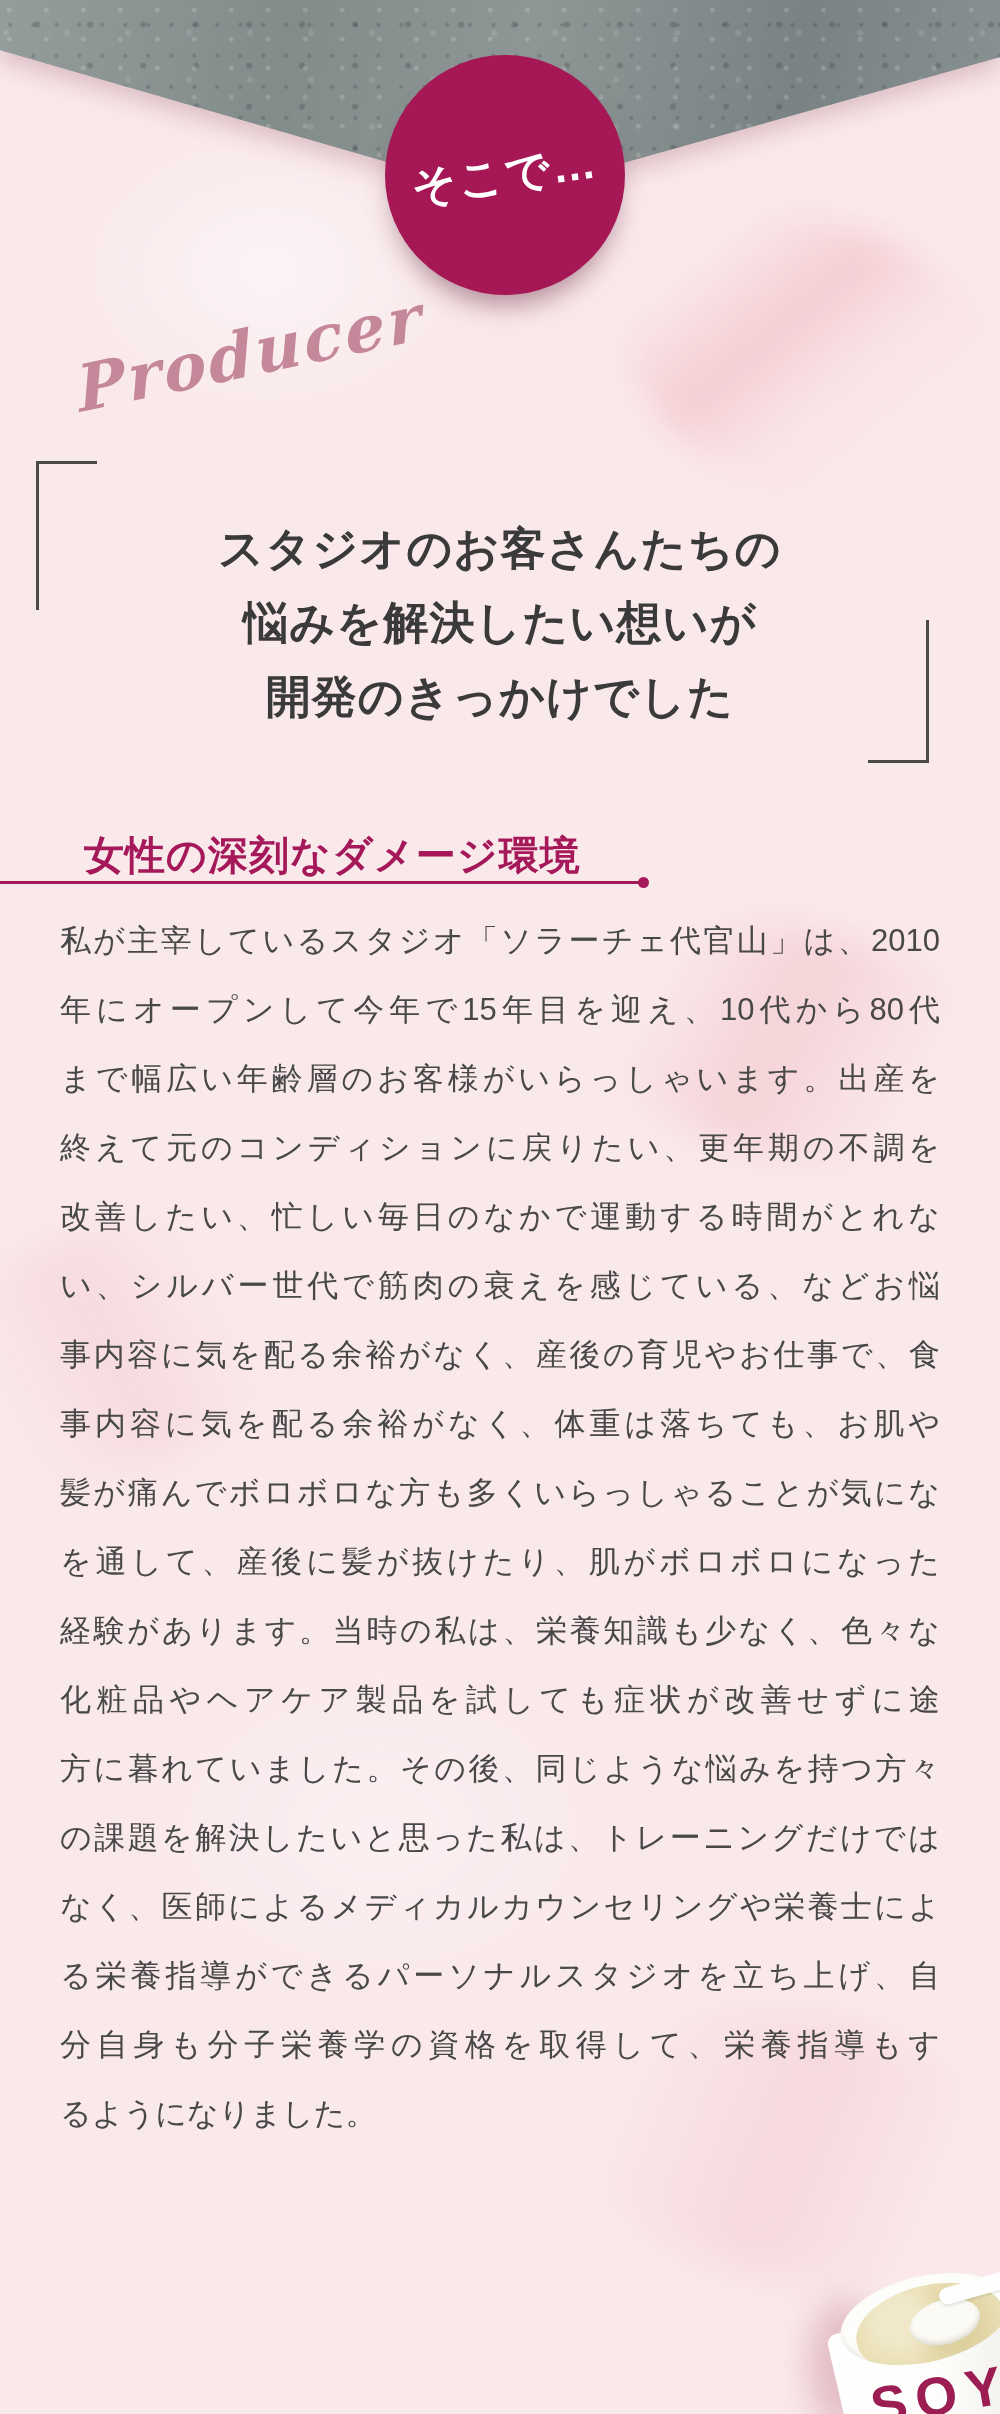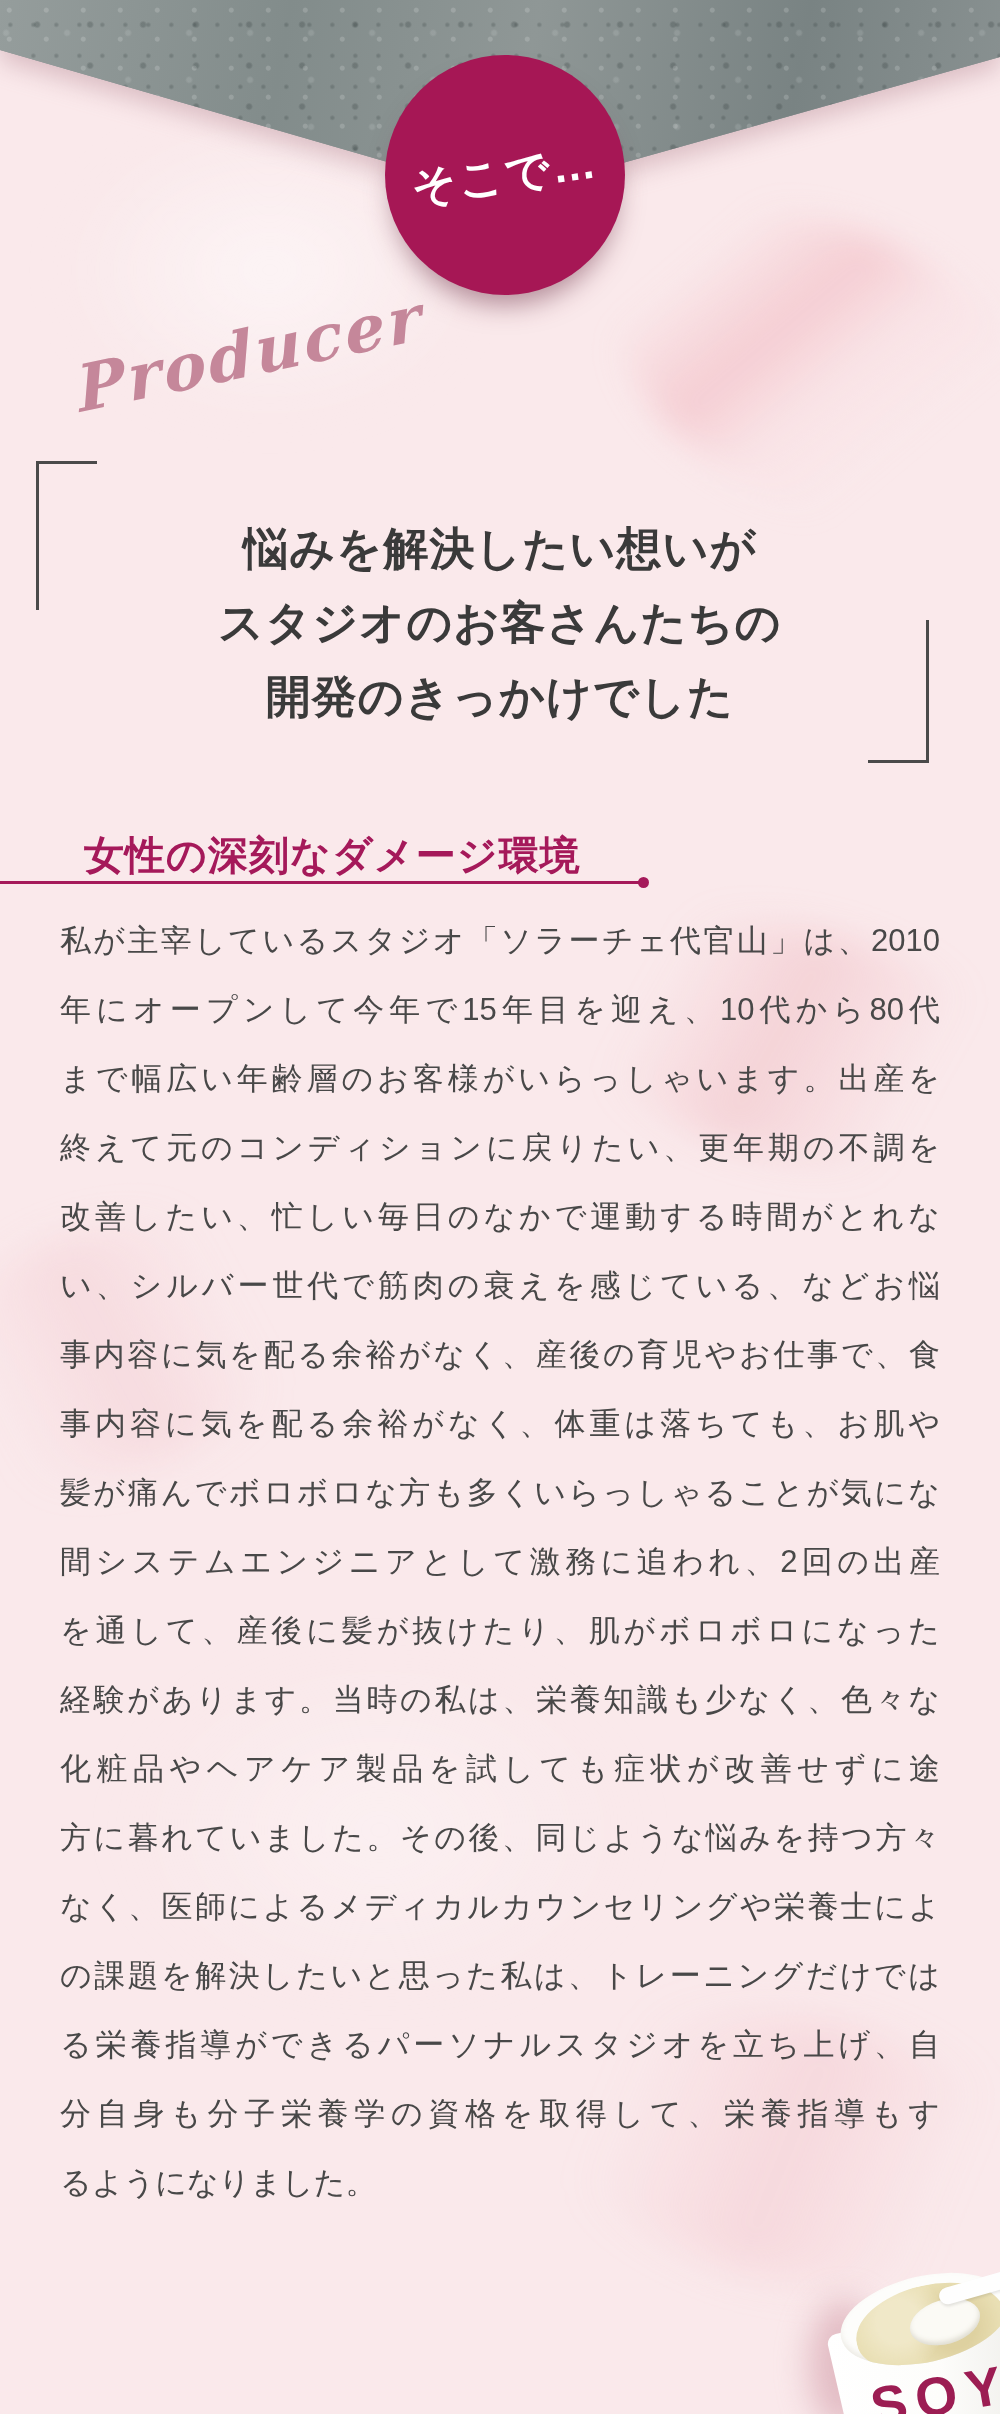--- a/index.html
+++ b/index.html
@@ -148,45 +148,44 @@
   <div class="badge">
     <span class="badge-text">そこで…</span>
   </div>
 
   <div class="producer">Producer</div>
 
   <div class="bracket tl"></div>
   <div class="bracket br"></div>
 
   <div class="quote">
+    <div>スタジオのお客さんたちの</div>
     <div>悩みを解決したい想いが</div>
-    <div>スタジオのお客さんたちの</div>
     <div>開発のきっかけでした</div>
   </div>
 
   <h2 class="section-heading">女性の深刻なダメージ環境</h2>
   <div class="rule"></div>
 
   <div class="body-text">
     <div class="bline">私が主宰しているスタジオ「ソラーチェ代官山」は、2010</div>
     <div class="bline">年にオープンして今年で15年目を迎え、10代から80代</div>
     <div class="bline">まで幅広い年齢層のお客様がいらっしゃいます。出産を</div>
     <div class="bline">終えて元のコンディションに戻りたい、更年期の不調を</div>
     <div class="bline">改善したい、忙しい毎日のなかで運動する時間がとれな</div>
     <div class="bline">い、シルバー世代で筋肉の衰えを感じている、などお悩</div>
     <div class="bline">事内容に気を配る余裕がなく、産後の育児やお仕事で、食</div>
     <div class="bline">事内容に気を配る余裕がなく、体重は落ちても、お肌や</div>
     <div class="bline">髪が痛んでボロボロな方も多くいらっしゃることが気にな</div>
-    <div class="bline">間システムエンジニアとして激務に追われ、2回の出産</div>
     <div class="bline">を通して、産後に髪が抜けたり、肌がボロボロになった</div>
     <div class="bline">経験があります。当時の私は、栄養知識も少なく、色々な</div>
     <div class="bline">化粧品やヘアケア製品を試しても症状が改善せずに途</div>
     <div class="bline">方に暮れていました。その後、同じような悩みを持つ方々</div>
+    <div class="bline">の課題を解決したいと思った私は、トレーニングだけでは</div>
     <div class="bline">なく、医師によるメディカルカウンセリングや栄養士によ</div>
-    <div class="bline">の課題を解決したいと思った私は、トレーニングだけでは</div>
     <div class="bline">る栄養指導ができるパーソナルスタジオを立ち上げ、自</div>
     <div class="bline">分自身も分子栄養学の資格を取得して、栄養指導もす</div>
     <div class="bline last">るようになりました。</div>
   </div>
 
   <div class="product">
     <div class="tub-shadow"></div>
     <div class="tub-body">
       <span class="soy">SOY</span>
     </div>

